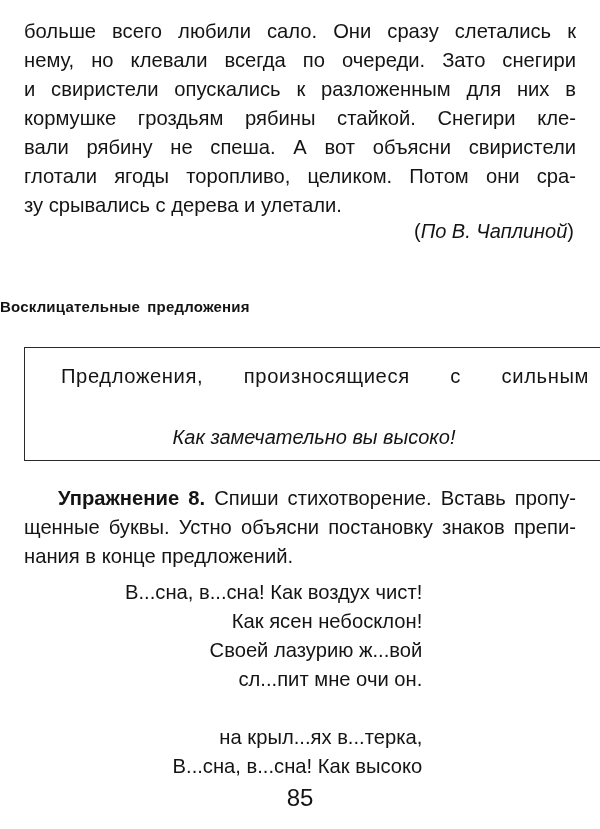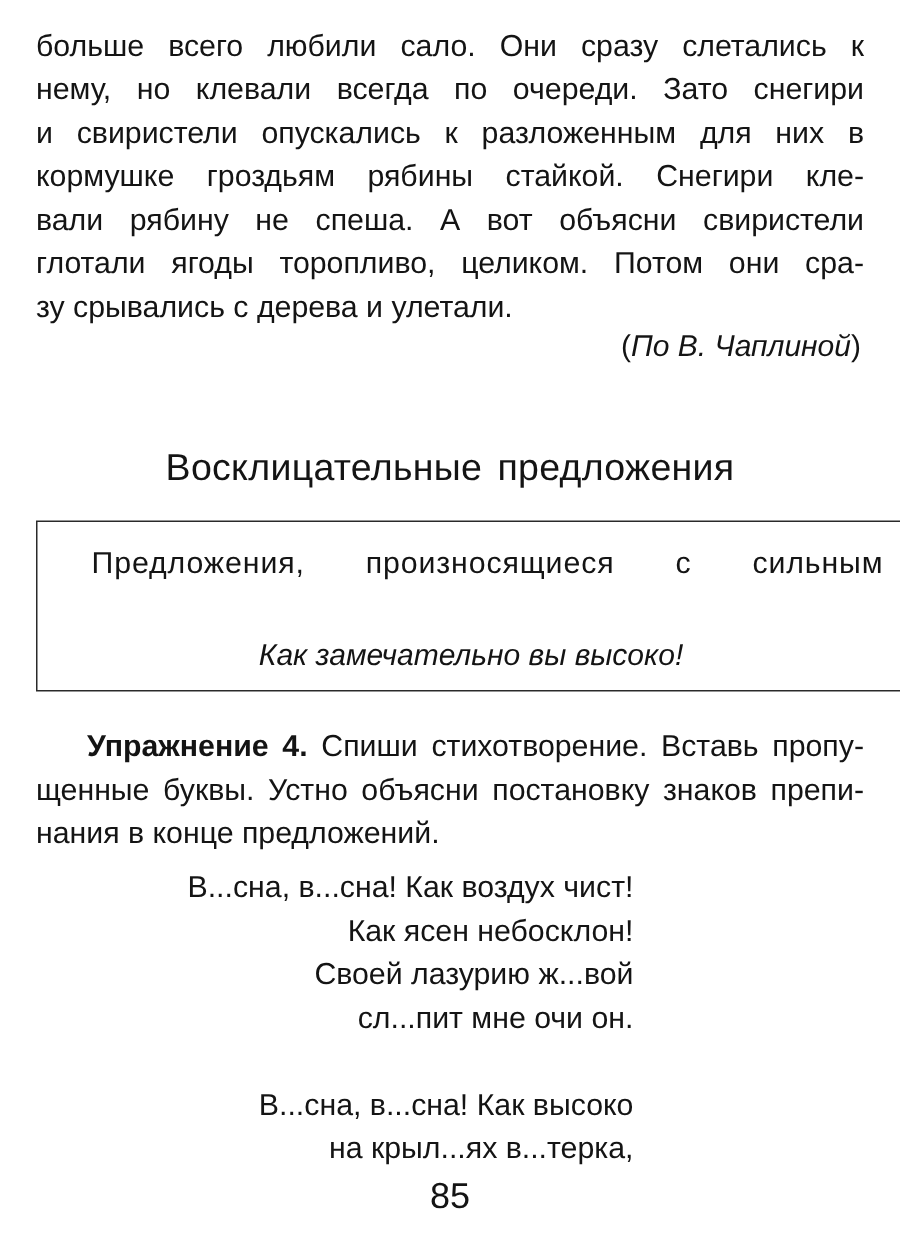--- a/index.html
+++ b/index.html
@@ -43,23 +43,22 @@
       top: 218px;
       font-size: 20px;
       line-height: 26px;
     }
     .attribution .it { font-style: italic; }
     .section-title {
       position: absolute;
       left: 0;
       width: 600px;
       top: 298px;
-      text-align: center;
-      font-weight: normal;
-      font-size: 25px;
+      font-weight: bold;
+      font-size: 15px;
       letter-spacing: 0.2px;
       word-spacing: 3px;
     }
     .rule-box {
       position: absolute;
       left: 24px;
       top: 347px;
       width: 580px;
       height: 114px;
       border: 1.6px solid #2a2a2a;
@@ -139,30 +138,30 @@
   <div class="section-title">Восклицательные предложения</div>
 
   <div class="rule-box">
     <div class="r1">
       <span class="line first">Предложения, произносящиеся с сильным</span>
     </div>
     <div class="example">Как замечательно вы высоко!</div>
   </div>
 
   <div class="prose" id="exercise">
-    <span class="line first"><b>Упражнение 4.</b><span> Спиши стихотворение. Вставь пропу-</span></span>
+    <span class="line first"><b>Упражнение 8.</b><span> Спиши стихотворение. Вставь пропу-</span></span>
     <span class="line">щенные буквы. Устно объясни постановку знаков препи-</span>
     <span class="line last">нания в конце предложений.</span>
   </div>
 
   <div class="poem">
     <span class="pline">В...сна, в...сна! Как воздух чист!</span>
     <span class="pline indent">Как ясен небосклон!</span>
     <span class="pline">Своей лазурию ж...вой</span>
     <span class="pline indent">сл...пит мне очи он.</span>
     <span class="stanza-gap"></span>
+    <span class="pline indent">на крыл...ях в...терка,</span>
     <span class="pline">В...сна, в...сна! Как высоко</span>
-    <span class="pline indent">на крыл...ях в...терка,</span>
   </div>
 
   <div class="page-number">85</div>
 
 </div>
 
 </body></html>

